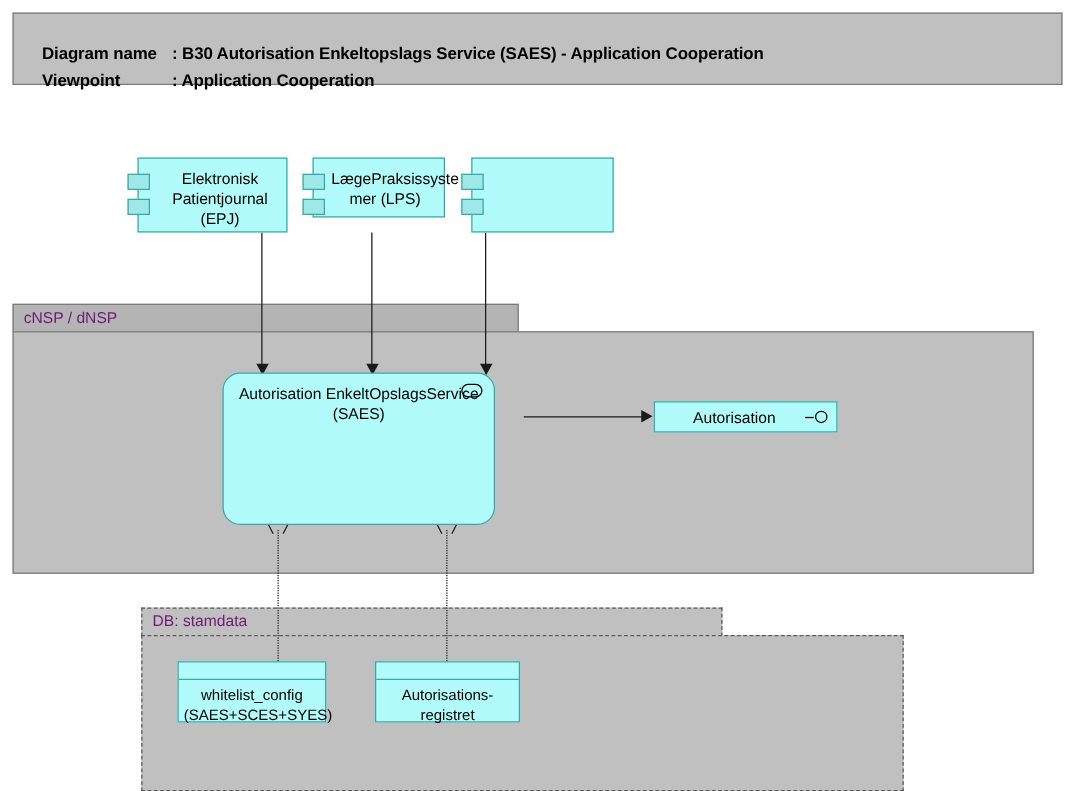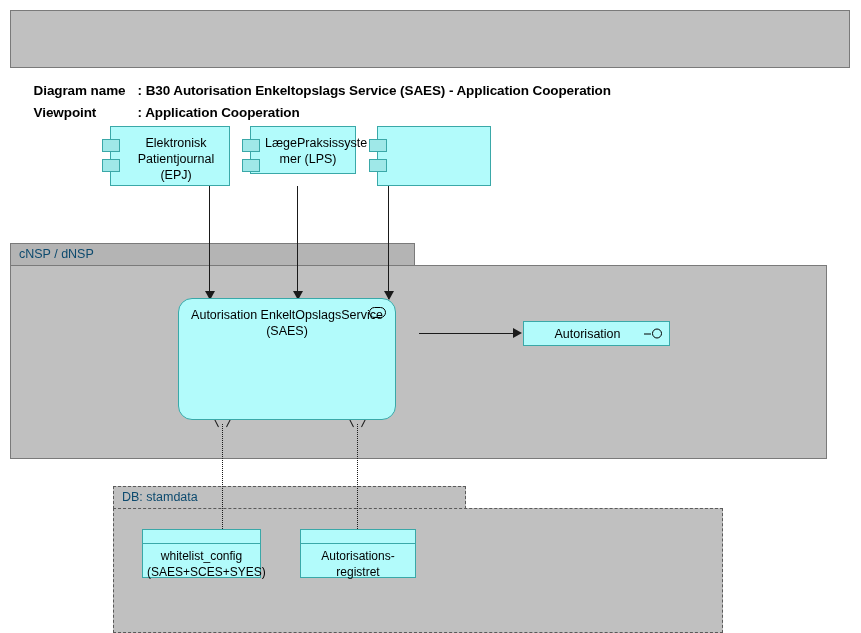--- a/index.html
+++ b/index.html
@@ -30,37 +30,37 @@
     position: absolute;
     left: 8px;
     font-size: 13.5px;
     font-weight: bold;
     color: #000000;
     white-space: pre;
     letter-spacing: -0.1px;
   }
   .title-line.l1 { top: 9px; }
   .title-line.l2 { top: 31px; }
-  .tl-label { display: inline-block; width: 104px; margin-top: 48px; }
+  .tl-label { display: inline-block; width: 104px; }
 
   
   .group {
     position: absolute;
     box-sizing: border-box;
   }
   .group-tab {
     position: absolute;
     left: 0;
     top: 0;
     height: 23px;
     background: #b4b4b4;
     border: 1px solid #7a7a7a;
     box-sizing: border-box;
     font-size: 12.5px;
-    color: #0c4a6e;
+    color: #701a75;
     line-height: 21px;
     padding-left: 8px;
     white-space: nowrap;
   }
   .group-body {
     position: absolute;
     left: 0;
     background: #c0c0c0;
     border: 1px solid #7a7a7a;
     box-sizing: border-box;
@@ -267,21 +267,21 @@
     <span class="tl-label">Viewpoint</span><span>: Application Cooperation</span>
   </div>
 </div>
 
 <div class="group" style="left:10px; top:243px; width:817px; height:216px;">
   <div class="group-tab" style="width:405px;">cNSP / dNSP</div>
   <div class="group-body" style="top:22px; width:817px; height:194px;"></div>
 </div>
 
 <div class="group dashed" style="left:113px; top:486px; width:610px; height:147px;">
-  <div class="group-tab" style="width:353px;">DB: stamdata</div>
+  <div class="group-tab" style="width:465px;">DB: stamdata</div>
   <div class="group-body" style="top:22px; width:610px; height:125px;"></div>
 </div>
 
 <div class="vline" style="left:209px; top:186px; height:113px;"></div>
 <div class="arrow-down" style="left:205px; top:291px;"></div>
 
 <div class="vline" style="left:297px; top:186px; height:113px;"></div>
 <div class="arrow-down" style="left:293px; top:291px;"></div>
 
 <div class="vline" style="left:388px; top:186px; height:113px;"></div>

